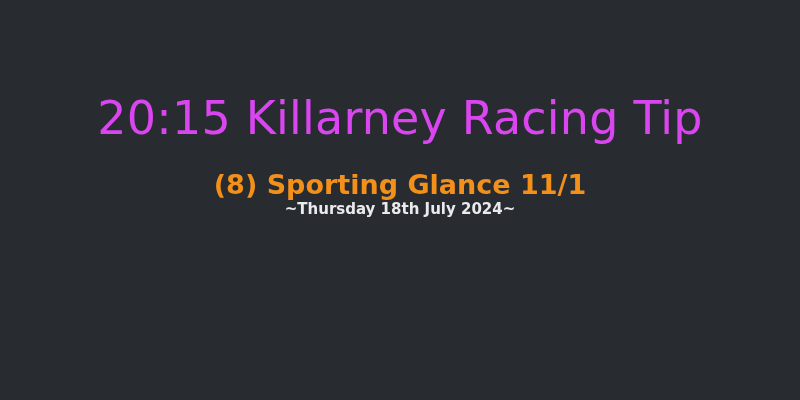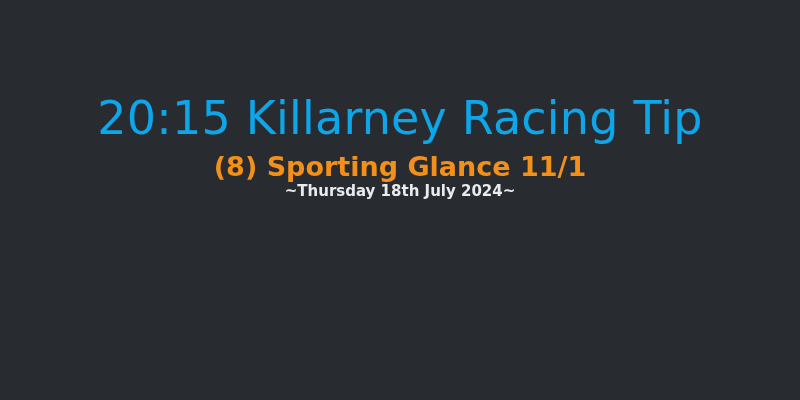--- a/index.html
+++ b/index.html
@@ -22,27 +22,27 @@
     align-items: center;
     justify-content: flex-start;
     background: #282c31;
   }
   .race-title {
     margin-top: 93px;
     font-family: "DejaVu Sans", sans-serif;
     font-size: 46px;
     font-weight: 400;
     letter-spacing: 0.2px;
-    color: #0ea5e9;
+    color: #d946ef;
     line-height: 1.12;
     text-align: left;
     white-space: nowrap;
   }
   .selection-line {
-    margin-top: 6px;
+    margin-top: 24px;
     font-family: "DejaVu Sans", sans-serif;
     font-size: 27px;
     font-weight: 700;
     color: #f3901a;
     line-height: 1.15;
     text-align: center;
     white-space: nowrap;
   }
   .selection-line .sel-number,
   .selection-line .sel-name,

